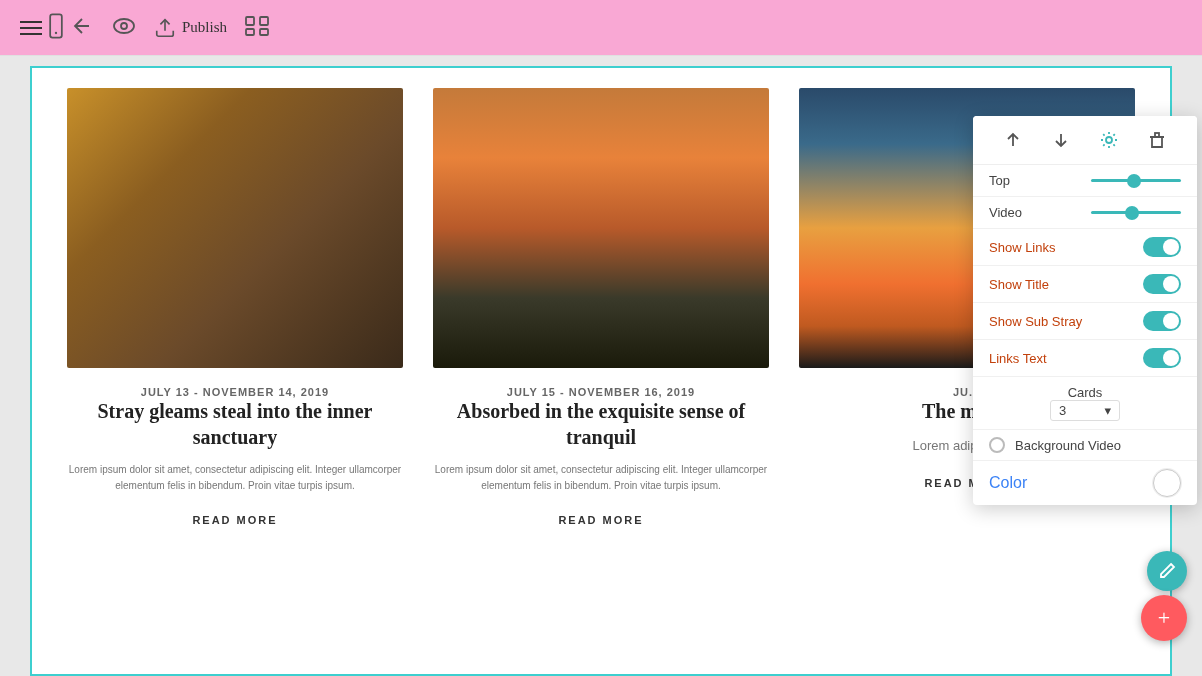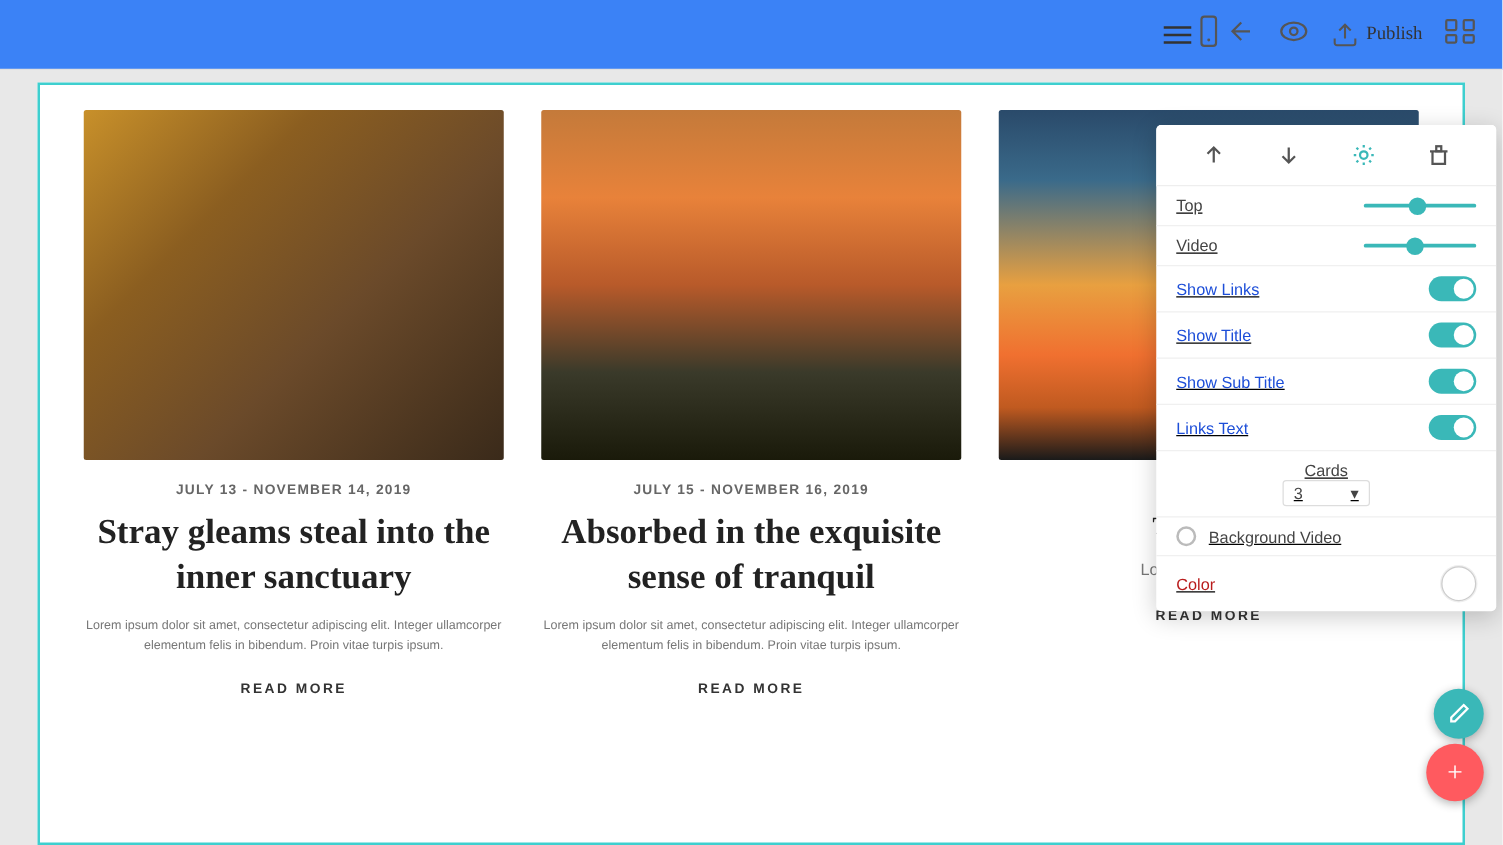--- a/index.html
+++ b/index.html
@@ -1,21 +1,21 @@
 <!DOCTYPE html>
 <html><head>
   <meta charset="utf-8">
   <style>
     * { box-sizing: border-box; margin: 0; padding: 0; }
     body { font-family: 'Georgia', serif; background: #f0f0f0; width: 1202px; height: 676px; overflow: hidden; }
 
     
     .topbar {
-      display: flex; align-items: center; justify-content: flex-end;
-      background: #3b82f6; height: 56px; padding: 0 20px;
+      display: flex; align-items: center; justify-content: flex-start;
+      background: #f9a8d4; height: 56px; padding: 0 20px;
       border-bottom: 1px solid #e0e0e0; position: relative; z-index: 100;
     }
     .topbar-left { display: flex; align-items: center; gap: 4px; }
     .topbar-center { display: flex; align-items: center; }
     .topbar-right { display: flex; align-items: center; gap: 16px; }
     .hamburger-icon { cursor: pointer; display: flex; flex-direction: column; gap: 4px; }
     .hamburger-icon span { display: block; width: 22px; height: 2px; background: #333; }
     .phone-icon svg { width: 28px; height: 28px; }
     .back-icon, .eye-icon, .publish-icon, .layout-icon { cursor: pointer; color: #555; }
     .publish-btn {
@@ -43,25 +43,25 @@
     }
     .card {
       flex: 1; padding: 0 15px 20px 15px; text-align: center;
     }
     .card-image-placeholder {
       width: 100%; height: 280px; border-radius: 2px;
       overflow: hidden; position: relative;
     }
     .card-date {
       font-size: 11px; letter-spacing: 1px; color: #666;
-      margin-top: 18px; margin-bottom: 10px;
+      margin-top: 18px; 
       font-family: Arial, sans-serif; font-weight: 600;
     }
     .card-title {
-      font-size: 28px; font-weight: 700; color: #222;
+      font-size: 20px; font-weight: 700; color: #222;
       margin-bottom: 12px; line-height: 1.3;
     }
     .card-text {
       font-size: 10px; color: #777; line-height: 1.6;
       font-family: Arial, sans-serif; margin-bottom: 16px;
     }
     .read-more {
       font-size: 11px; letter-spacing: 2px; color: #333;
       font-family: Arial, sans-serif; font-weight: 700;
       cursor: pointer; text-decoration: none;
@@ -74,24 +74,24 @@
     }
     .img-bikes {
       background: linear-gradient(180deg, #c47a3a 0%, #e8823a 25%, #b85a2a 50%, #3a3a2a 75%, #1a1a0a 100%);
     }
     .img-sunset {
       background: linear-gradient(180deg, #2a4a6a 0%, #3a6a8a 20%, #e8a040 50%, #f07030 70%, #c05a20 85%, #1a1a1a 100%);
     }
 
     
     .popup-panel {
-      position: absolute; top: 44px; right: 5px;
-      width: 272px; background: #fff;
+      position: absolute; top: 60px; right: 5px;
+      width: 224px; background: #fff;
       border-radius: 4px; box-shadow: 0 4px 20px rgba(0,0,0,0.2);
-      z-index: 200; overflow: hidden; text-decoration: underline;
+      z-index: 200; overflow: hidden;
     }
 
     
     .popup-toolbar {
       display: flex; align-items: center; justify-content: space-around;
       padding: 10px 16px; background: #fff;
       border-bottom: 1px solid #eee;
     }
     .popup-toolbar-icon {
       cursor: pointer; color: #555; width: 28px; height: 28px;
@@ -117,21 +117,21 @@
       top: 50%; transform: translateY(-50%);
       cursor: pointer;
     }
 
     
     .toggle-row {
       display: flex; align-items: center; justify-content: space-between;
       padding: 8px 16px; border-bottom: 1px solid #f0f0f0;
     }
     .toggle-label {
-      font-size: 13px; color: #1d4ed8; font-family: Arial, sans-serif;
+      font-size: 13px; color: #c2410c; font-family: Arial, sans-serif;
     }
     .toggle {
       width: 38px; height: 20px; background: #3ab8b8;
       border-radius: 10px; position: relative; cursor: pointer;
     }
     .toggle-knob {
       width: 16px; height: 16px; background: #fff;
       border-radius: 50%; position: absolute;
       top: 2px; right: 2px;
     }
@@ -171,21 +171,21 @@
     .radio-label {
       font-size: 13px; color: #444; font-family: Arial, sans-serif;
     }
 
     
     .color-row {
       display: flex; align-items: center; justify-content: space-between;
       padding: 8px 16px;
     }
     .color-label {
-      font-size: 13px; color: #b91c1c; font-family: Arial, sans-serif;
+      font-size: 16px; color: #3b82f6; font-family: Arial, sans-serif;
     }
     .color-swatch {
       width: 28px; height: 28px; border-radius: 50%;
       background: #fff; border: 1px solid #ddd; cursor: pointer;
     }
 
     
     .fab-edit {
       position: absolute; right: 15px; bottom: 85px;
       width: 40px; height: 40px; border-radius: 50%;
@@ -340,21 +340,21 @@
 
 
     <div class="toggle-row">
       <span class="toggle-label">Show Title</span>
       <div class="toggle">
         <div class="toggle-knob"></div>
       </div>
     </div>
 
     <div class="toggle-row">
-      <span class="toggle-label">Show Sub Title</span>
+      <span class="toggle-label">Show Sub Stray</span>
       <div class="toggle">
         <div class="toggle-knob"></div>
       </div>
     </div>
 
     <div class="toggle-row">
       <span class="toggle-label">Links Text</span>
       <div class="toggle">
         <div class="toggle-knob"></div>
       </div>

